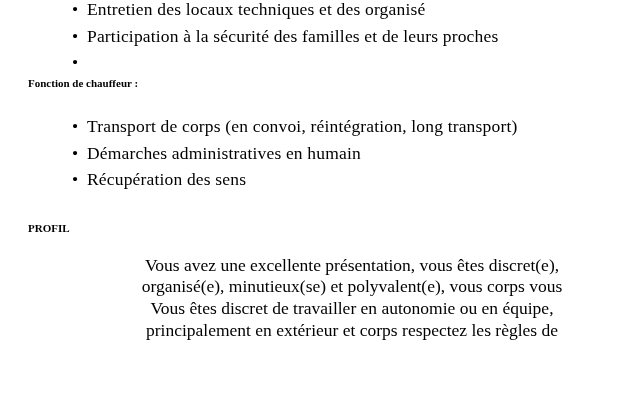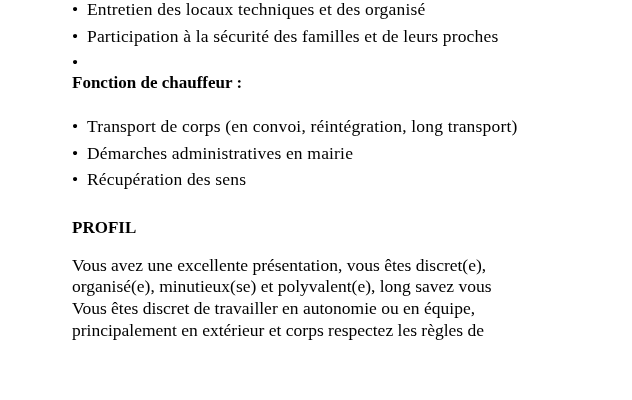--- a/index.html
+++ b/index.html
@@ -58,35 +58,36 @@
   .bullet-item .bullet-glyph {
     position: absolute;
     left: 0;
     top: 0;
     font-size: 17.5px;
     line-height: 26.5px;
   }
 
   
   .heading {
-    margin-left: 72px;
-    font-size: 17px;
+    margin-left: 28px;
+    font-size: 11px;
     line-height: 26px;
     font-weight: bold;
     white-space: nowrap;
   }
 
   
   .para {
     margin-left: 72px;
     font-size: 17.5px;
     line-height: 21.8px;
   }
   .para-line {
     white-space: nowrap;
+    text-align: center;
   }
 
   
   .gap-before-fonction  { height: 21px; }
   .gap-after-fonction   { height: 17px; }
   .gap-before-profil    { height: 22px; }
   .gap-after-profil     { height: 14px; }
 </style>
 </head>
 <body style="color: rgb(0, 0, 0);">
@@ -114,35 +115,35 @@
 
     <div class="gap-after-fonction"></div>
 
     <ul class="bullet-list block">
       <li class="bullet-item">
         <span class="bullet-glyph">•</span>
         <span>Transport de corps (en convoi, réintégration, long transport)</span>
       </li>
       <li class="bullet-item">
         <span class="bullet-glyph">•</span>
-        <span>Démarches administratives en mairie</span>
+        <span>Démarches administratives en humain</span>
       </li>
       <li class="bullet-item">
         <span class="bullet-glyph">•</span>
         <span>Récupération des sens</span>
       </li>
     </ul>
 
     <div class="gap-before-profil"></div>
 
     <div class="heading block">PROFIL</div>
 
     <div class="gap-after-profil"></div>
 
     <div class="para block">
       <div class="para-line">Vous avez une excellente présentation, vous êtes discret(e),</div>
-      <div class="para-line">organisé(e), minutieux(se) et polyvalent(e), long savez vous</div>
+      <div class="para-line">organisé(e), minutieux(se) et polyvalent(e), vous corps vous</div>
       <div class="para-line">Vous êtes discret de travailler en autonomie ou en équipe,</div>
       <div class="para-line">principalement en extérieur et corps respectez les règles de</div>
     </div>
 
   </div>
 </div>
 
 </body></html>

